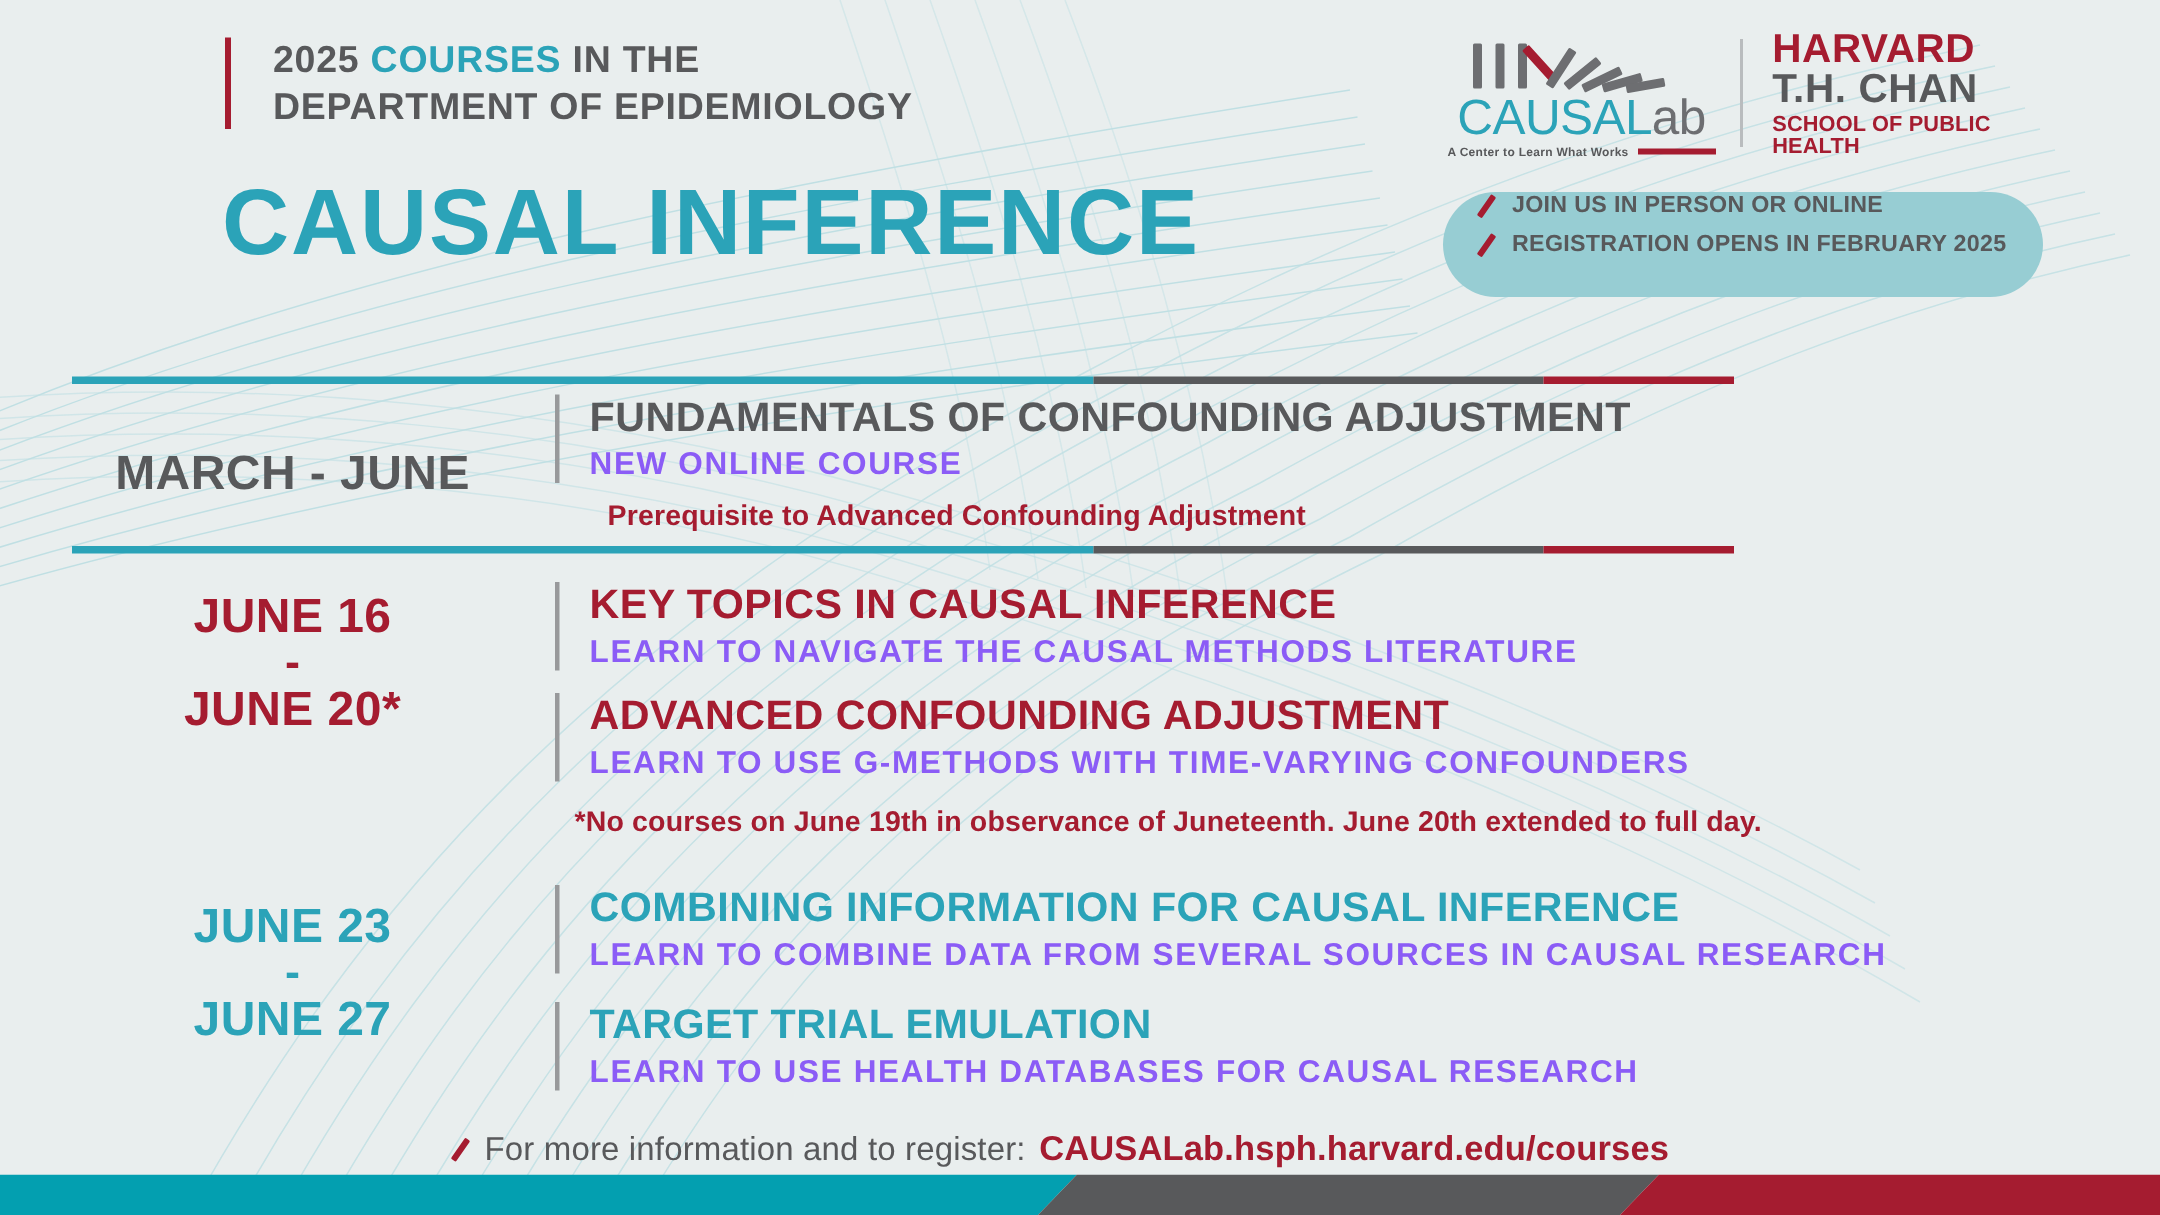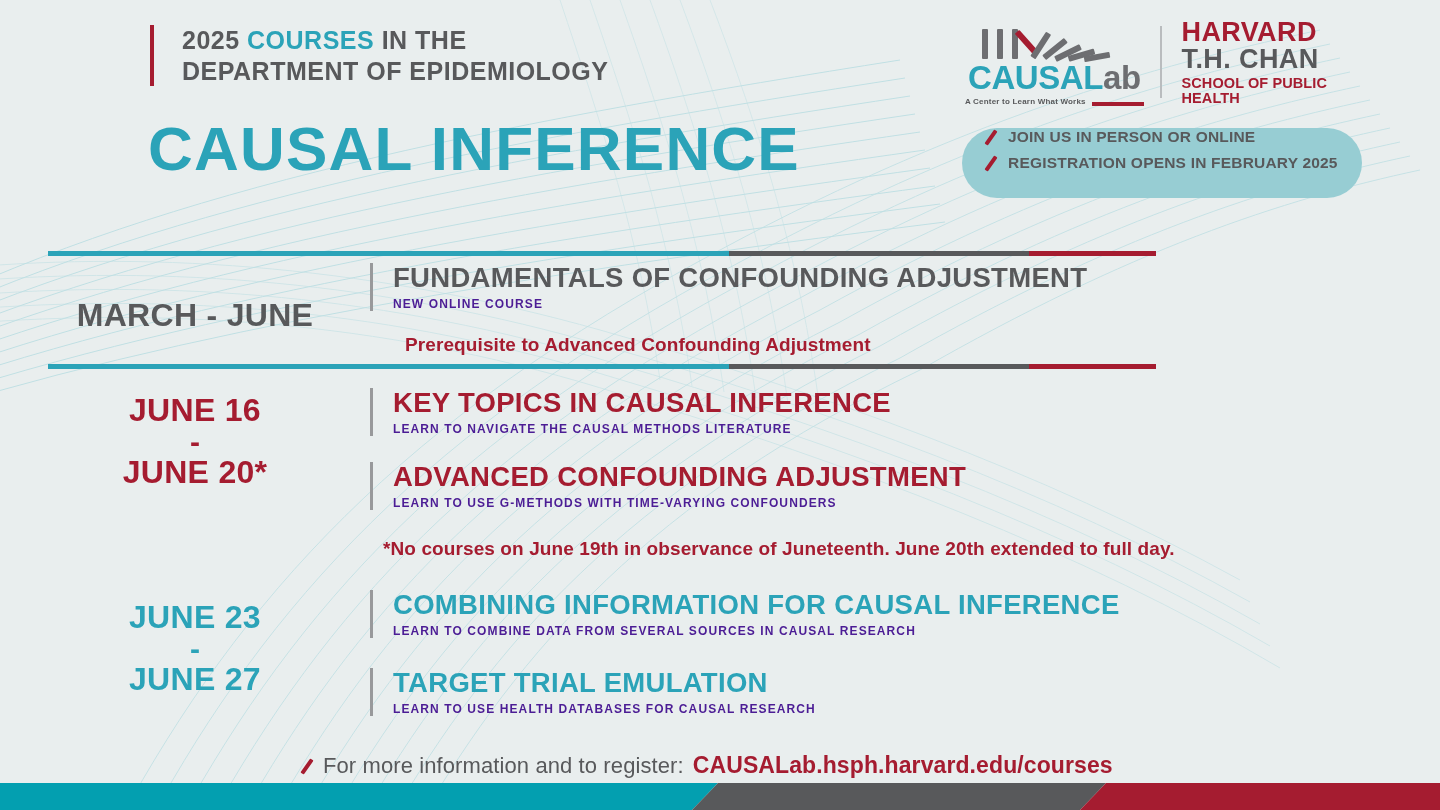--- a/index.html
+++ b/index.html
@@ -77,30 +77,30 @@
   }
   .causalab {
     width: 192px;
     display: flex;
     flex-direction: column;
     align-items: center;
   }
   .domino-svg { display:block; }
   .causalab-word {
     font-size: 33px;
-    font-weight: bold;
+    font-weight: normal;
     letter-spacing: -0.4px;
     line-height: 1;
     margin-top: -2px;
   }
   .causalab-word .c1 { color:#2ba3b8; }
   .causalab-word .c2 { color:#6d6e71; }
   .causalab-tag {
     display:flex;
-    align-items:flex-end;
+    align-items:center;
     gap:6px;
     margin-top: 3px;
   }
   .causalab-tag .t {
     font-size: 8px;
     font-weight: bold;
     color: #58595b;
     letter-spacing: 0.2px;
     white-space: nowrap;
   }
@@ -204,23 +204,23 @@
     border-left: 3px solid #98999b;
   }
   .course .ctitle {
     font-size: 27.5px;
     font-weight: bold;
     letter-spacing: 0.3px;
     line-height: 1.12;
     white-space: nowrap;
   }
   .course .csub {
-    font-size: 12px;
-    font-weight: bold;
-    color: #4c1d95;
+    font-size: 21px;
+    font-weight: bold;
+    color: #8b5cf6;
     letter-spacing: 1.1px;
     line-height: 1.2;
     margin-top: 3px;
     white-space: nowrap;
   }
   .note {
     position: absolute;
     font-size: 19px;
     font-weight: bold;
     color: #a51c30;

